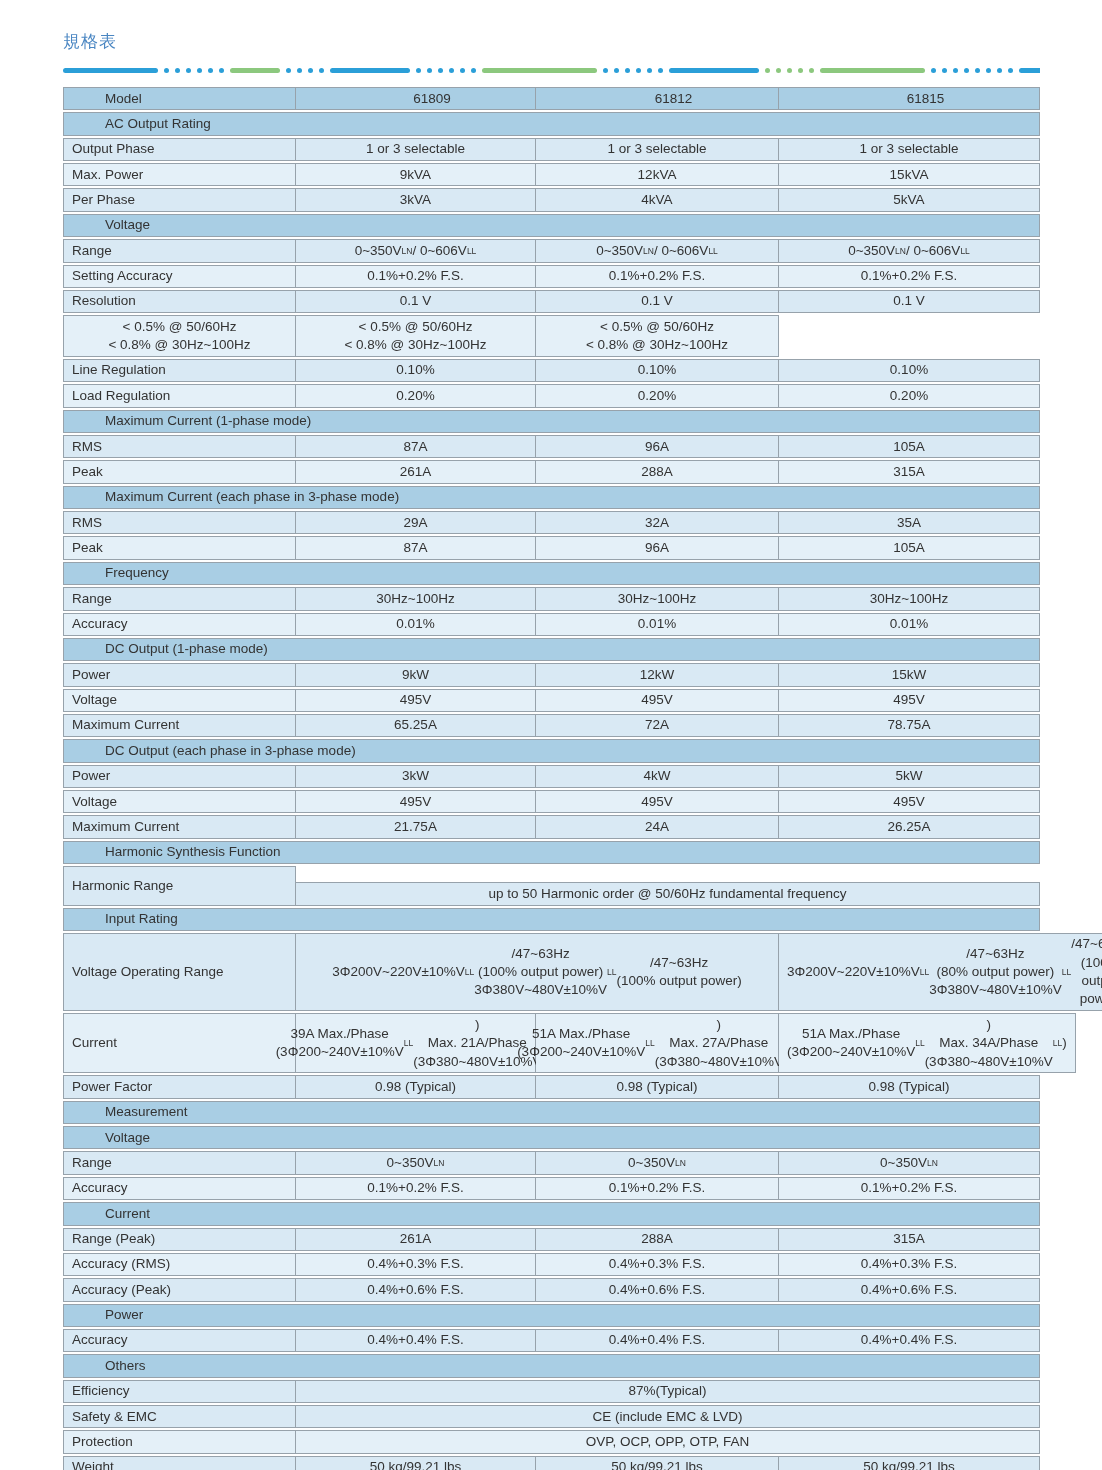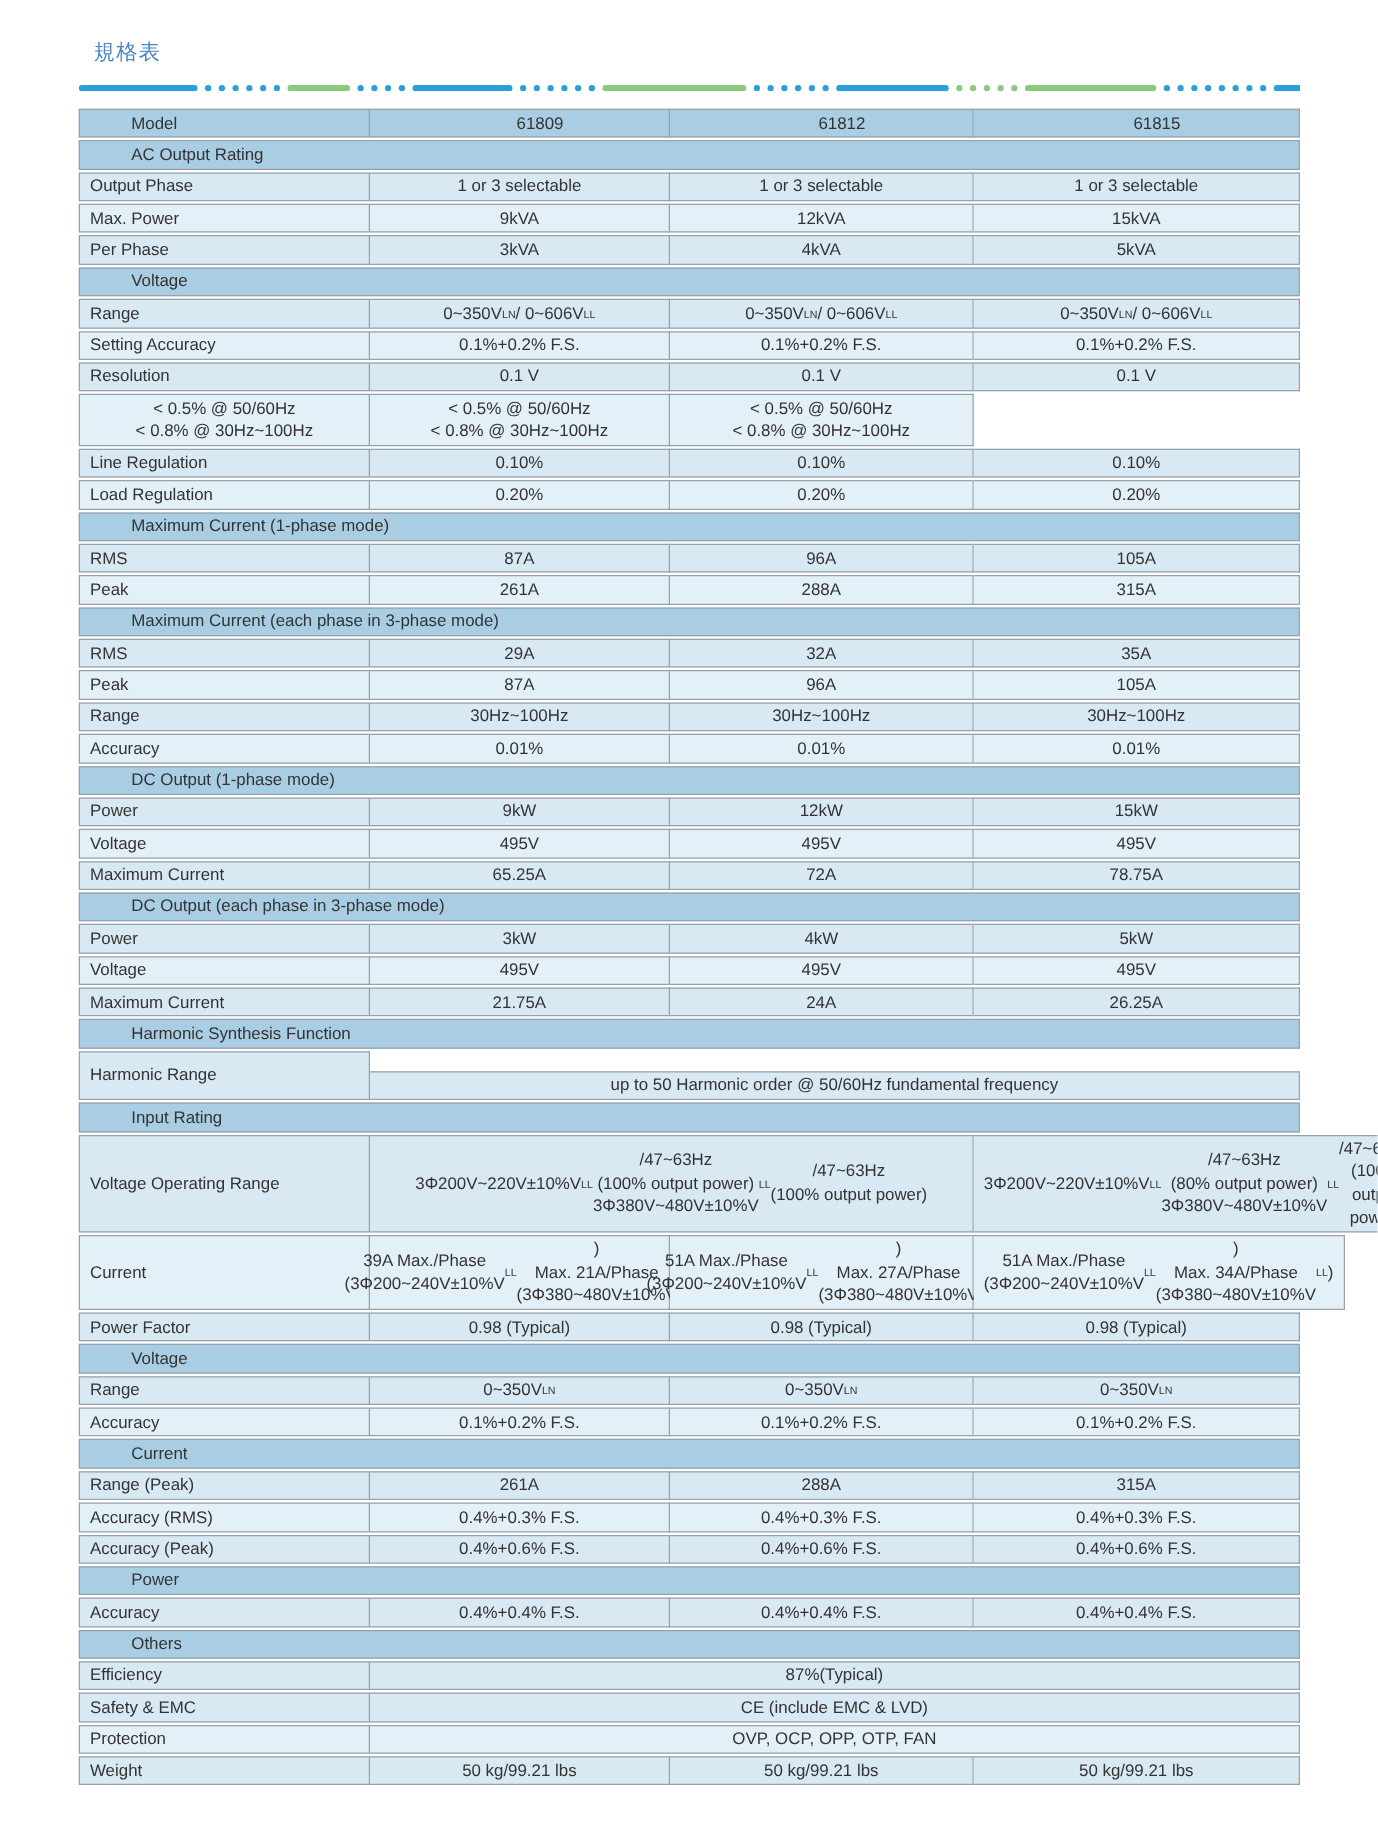--- a/index.html
+++ b/index.html
@@ -9,21 +9,21 @@
     color: var(--text, #333333);
     -webkit-font-smoothing: antialiased;
   }
   .page { padding: 26px 62px 0 63px; }
 
   .title {
     font-size: 17px;
     font-weight: 500;
     letter-spacing: 1px;
     color: var(--title-color, #4a86c2);
-    margin: 4px 0 14px 12px;
+    margin: 4px 0 14px 0;
   }
 
   .divider {
     width: 977px; height: 6px;
     display: flex; align-items: center; gap: 6px;
     overflow: hidden;
     margin-bottom: 14px;
   }
   .divider .dash { height: 5px; border-radius: 3px; flex: none; }
   .divider .dot { width: 5px; height: 5px; border-radius: 50%; flex: none; }
@@ -191,20 +191,23 @@
         <div class="cell value-cell">29A</div>
         <div class="cell value-cell">32A</div>
         <div class="cell value-cell">35A</div>
       </div>
       <div class="row rowlight">
         <div class="cell label-cell">Peak</div>
         <div class="cell value-cell">87A</div>
         <div class="cell value-cell">96A</div>
         <div class="cell value-cell">105A</div>
       </div>
+      <div class="row section-row">
+        <div class="cell label-cell">Frequency</div>
+      </div>
       <div class="row rowdark">
         <div class="cell label-cell">Range</div>
         <div class="cell value-cell">30Hz~100Hz</div>
         <div class="cell value-cell">30Hz~100Hz</div>
         <div class="cell value-cell">30Hz~100Hz</div>
       </div>
       <div class="row rowlight">
         <div class="cell label-cell">Accuracy</div>
         <div class="cell value-cell">0.01%</div>
         <div class="cell value-cell">0.01%</div>
@@ -273,20 +276,23 @@
         <div class="cell value-cell">51A Max./Phase<br>(3Φ200~240V±10%V<sub>LL</sub>)<br>Max. 27A/Phase<br>(3Φ380~480V±10%V<sub>LL</sub>)</div>
         <div class="cell value-cell">51A Max./Phase<br>(3Φ200~240V±10%V<sub>LL</sub>)<br>Max. 34A/Phase<br>(3Φ380~480V±10%V<sub>LL</sub>)</div>
       </div>
       <div class="row rowdark">
         <div class="cell label-cell">Power Factor</div>
         <div class="cell value-cell">0.98 (Typical)</div>
         <div class="cell value-cell">0.98 (Typical)</div>
         <div class="cell value-cell">0.98 (Typical)</div>
       </div>
       <div class="row section-row">
+        <div class="cell label-cell">Measurement</div>
+      </div>
+      <div class="row section-row">
         <div class="cell label-cell">Voltage</div>
       </div>
       <div class="row rowdark">
         <div class="cell label-cell">Range</div>
         <div class="cell value-cell">0~350V<sub>LN</sub></div>
         <div class="cell value-cell">0~350V<sub>LN</sub></div>
         <div class="cell value-cell">0~350V<sub>LN</sub></div>
       </div>
       <div class="row rowlight">
         <div class="cell label-cell">Accuracy</div>

